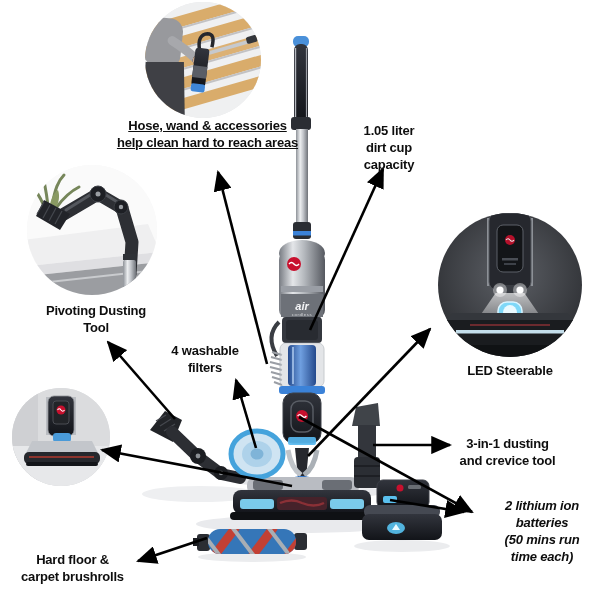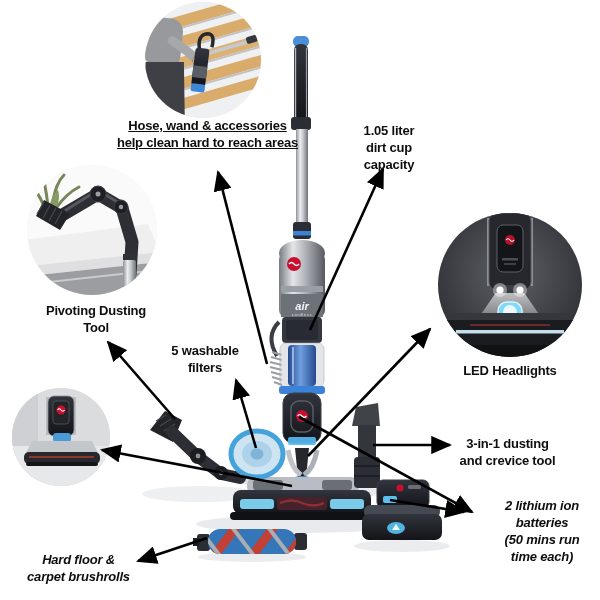--- a/index.html
+++ b/index.html
@@ -9,21 +9,21 @@
   .lbl{position:absolute;font-weight:bold;font-size:13px;line-height:1.32;color:#0e0e0e;
        text-align:center;white-space:pre-line;letter-spacing:-0.2px;}
   #lbl-hose      {left:105px;top:117px;width:205px;text-decoration:underline;}
   #lbl-dirtcup   {left:339px;top:107px;width:100px;margin-top:15px;}
   #lbl-pivoting  {left:31px; top:302px;width:130px;}
   #lbl-filters   {left:153px;top:342px;width:104px;}
   #lbl-led       {left:440px;top:362px;width:140px;}
   #lbl-steerable {left:2px;  top:483px;width:120px;}
   #lbl-twoinone  {left:445px;top:435px;width:125px;}
   #lbl-batteries {left:486px;top:497px;width:112px;text-align:center;font-style:italic;}
-  #lbl-brushrolls{left:6px;  top:551px;width:145px;font-style:italic;}
+  #lbl-brushrolls{left:0;  top:551px;width:145px;}
 </style>
 </head>
 <body>
 
 <div class="stage">
 <svg width="600" height="600" viewBox="0 0 600 600">
   <defs>
     <marker id="ah" markerWidth="8" markerHeight="7" refX="7.2" refY="3.5" orient="auto">
       <path d="M0,0 L8,3.5 L0,7 Z" fill="#000"></path>
     </marker>
@@ -318,23 +318,23 @@
   </g>
 </svg>
 
   <div class="lbl" id="lbl-hose">Hose, wand &amp; accessories
 help clean hard to reach areas</div>
   <div class="lbl" id="lbl-dirtcup">1.05 liter
 dirt cup
 capacity</div>
   <div class="lbl" id="lbl-pivoting">Pivoting Dusting
 Tool</div>
-  <div class="lbl" id="lbl-filters">5 washable
+  <div class="lbl" id="lbl-filters">4 washable
 filters</div>
-  <div class="lbl" id="lbl-led">LED Headlights</div>
+  <div class="lbl" id="lbl-led">LED Steerable</div>
   <div class="lbl" id="lbl-twoinone">3-in-1 dusting
 and crevice tool</div>
   <div class="lbl" id="lbl-batteries">2 lithium ion
 batteries
 (50 mins run
 time each)</div>
   <div class="lbl" id="lbl-brushrolls">Hard floor &amp;
 carpet brushrolls</div>
 </div>
 

